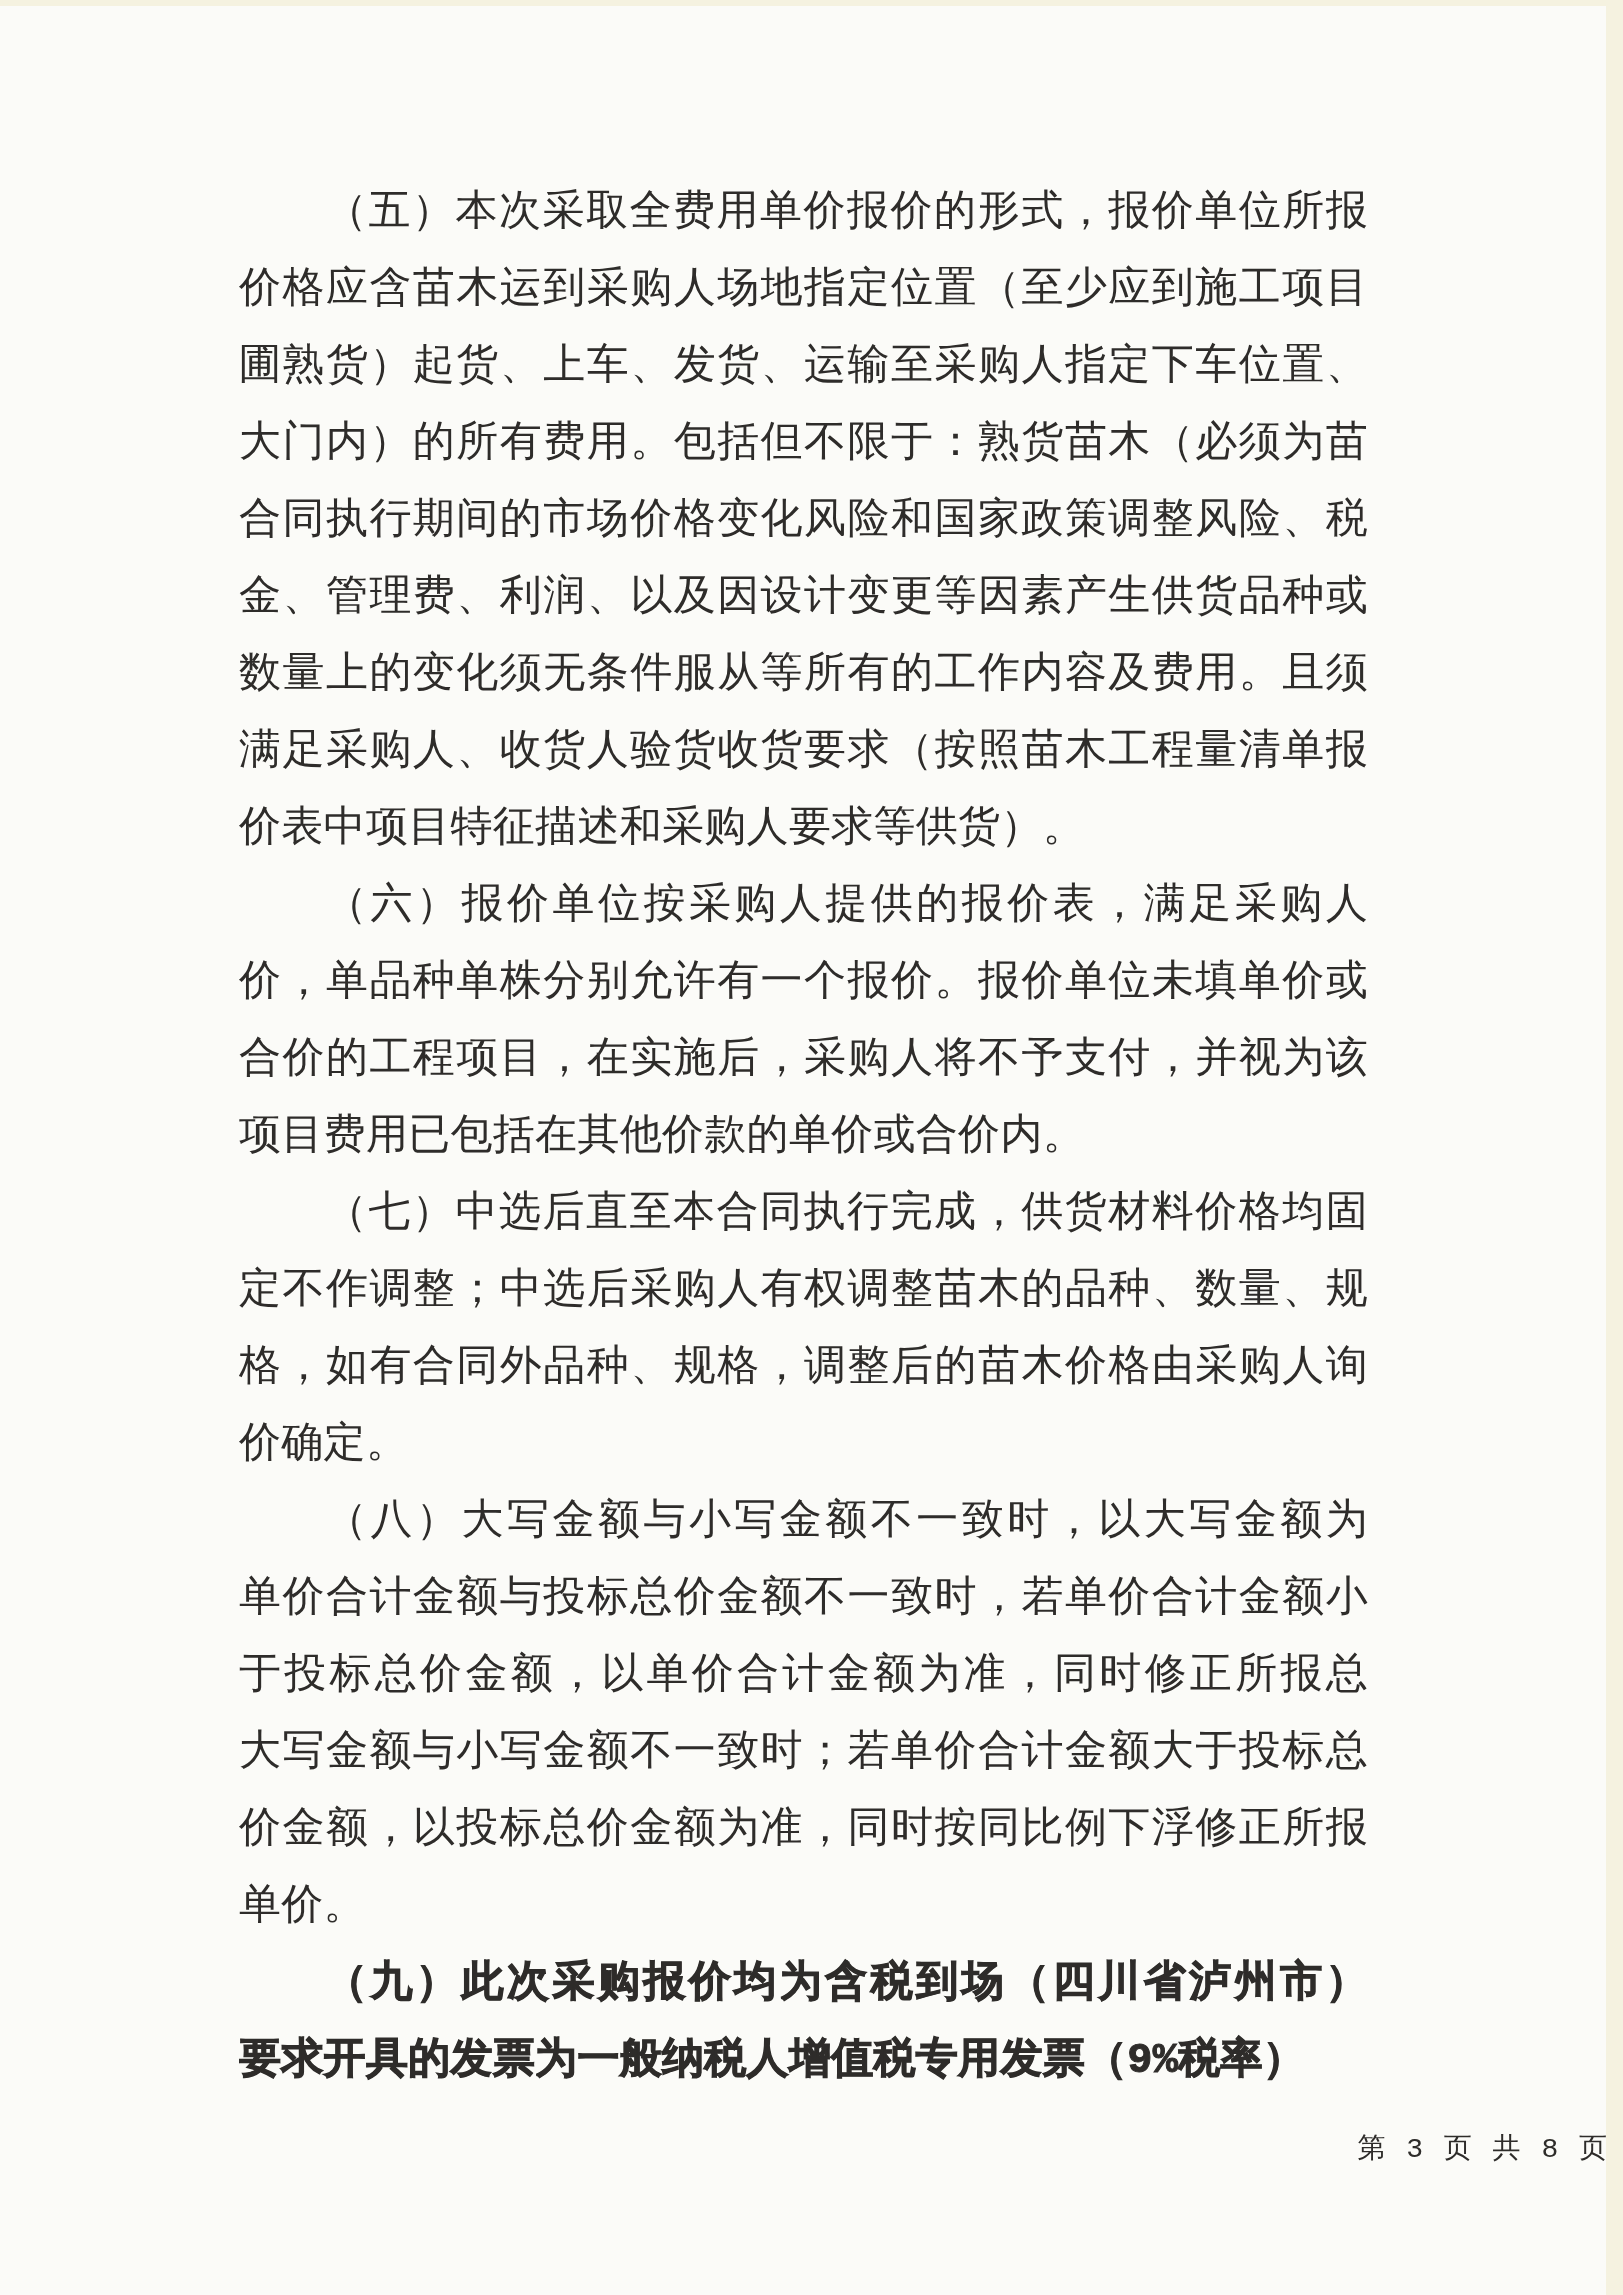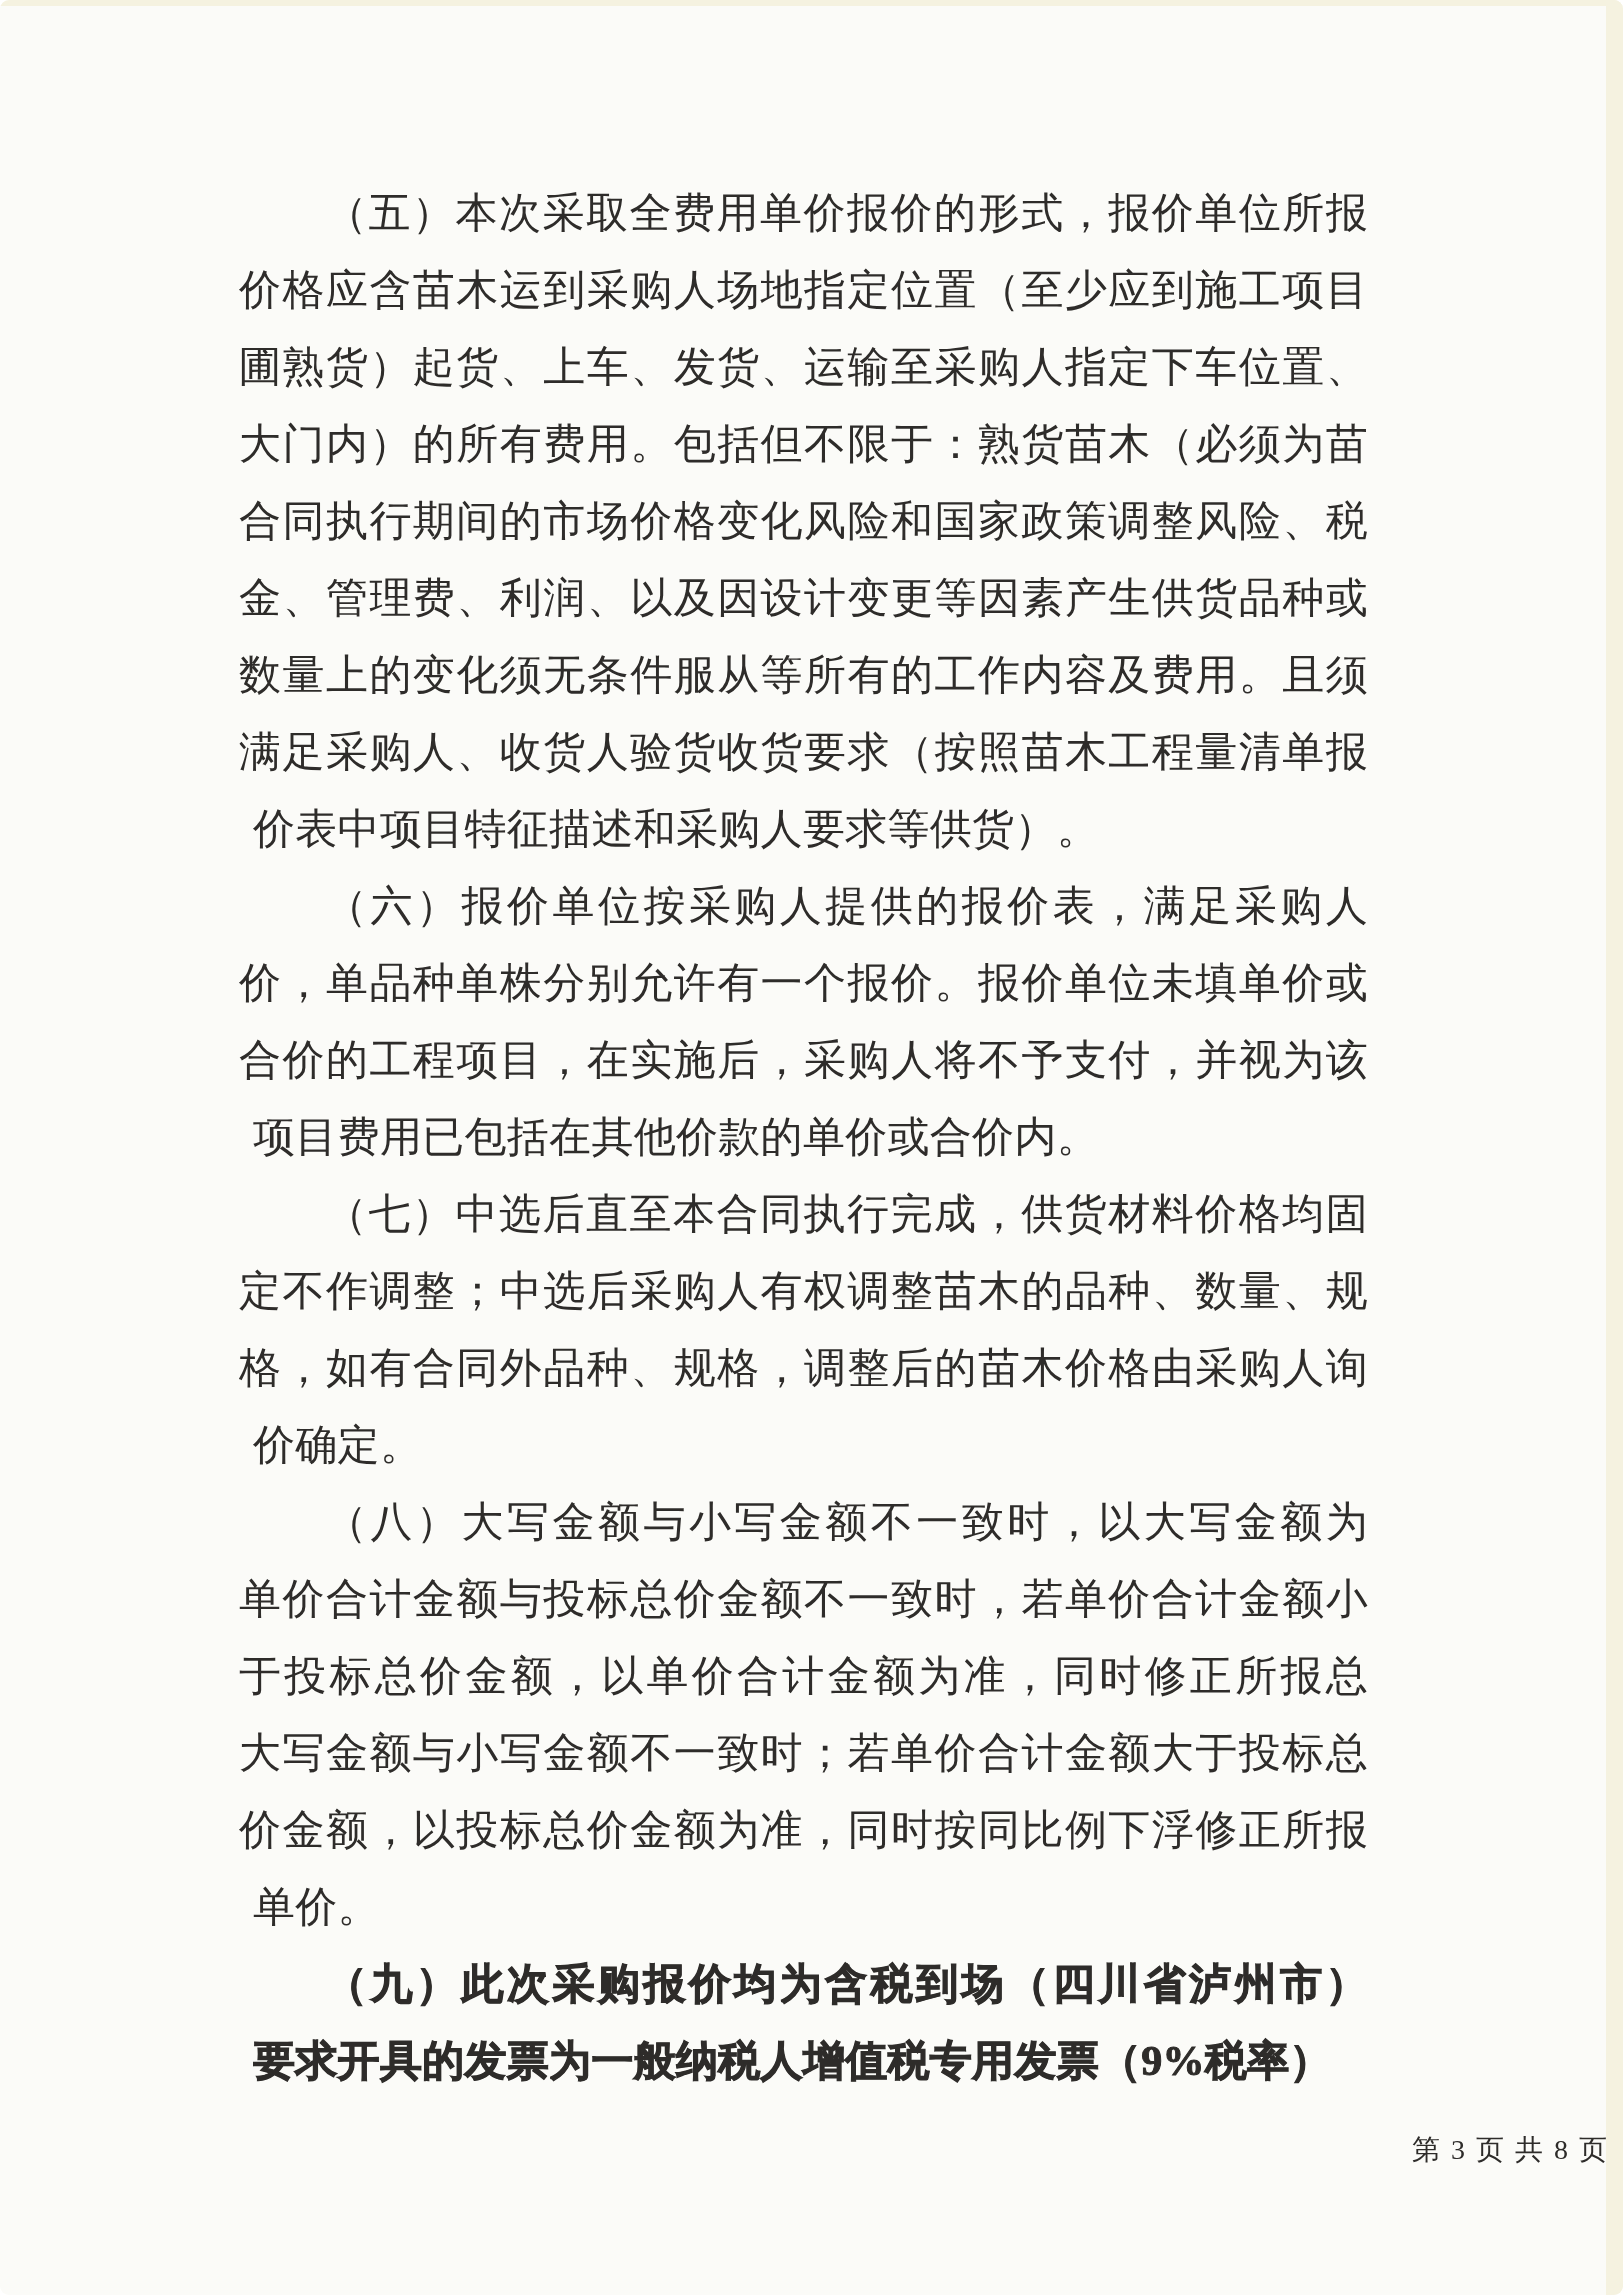--- a/index.html
+++ b/index.html
@@ -6,24 +6,23 @@
     --ink:#2e2c2a;
     --paper:#fbfbf8;
     --edge:#f5f2e0;
   }
   html,body{margin:0;padding:0;}
   .page{
     position:relative;
     width:1623px;
     height:2295px;
     background:var(--paper);
-    font-family:Liberation Serif, serif;
+    font-family:Liberation Mono, monospace;
     color:var(--ink);
     overflow:hidden;
-    border-radius:9px;
   }
   .edge-top{
     position:absolute;top:0;left:0;width:100%;height:5.9px;
     background:var(--edge);
   }
   .edge-right{
     position:absolute;top:0;right:0;width:17px;height:100%;
     background:var(--edge);
   }
   .body-text{
@@ -43,21 +42,20 @@
     line-height:77px;
     text-align:justify;
     text-align-last:justify;
     text-justify:inter-character;
     overflow:hidden;
     letter-spacing:0.3px;
   }
   .line.indent{ text-indent:86px; }
   .line.last{
     text-align-last:left;
-    margin-left:14px;
   }
   .footer{
     position:absolute;
     left:0;
     top:2129px;
     width:1609px;
     text-align:right;
     font-size:28px;
     line-height:41px;
     letter-spacing:2px;

